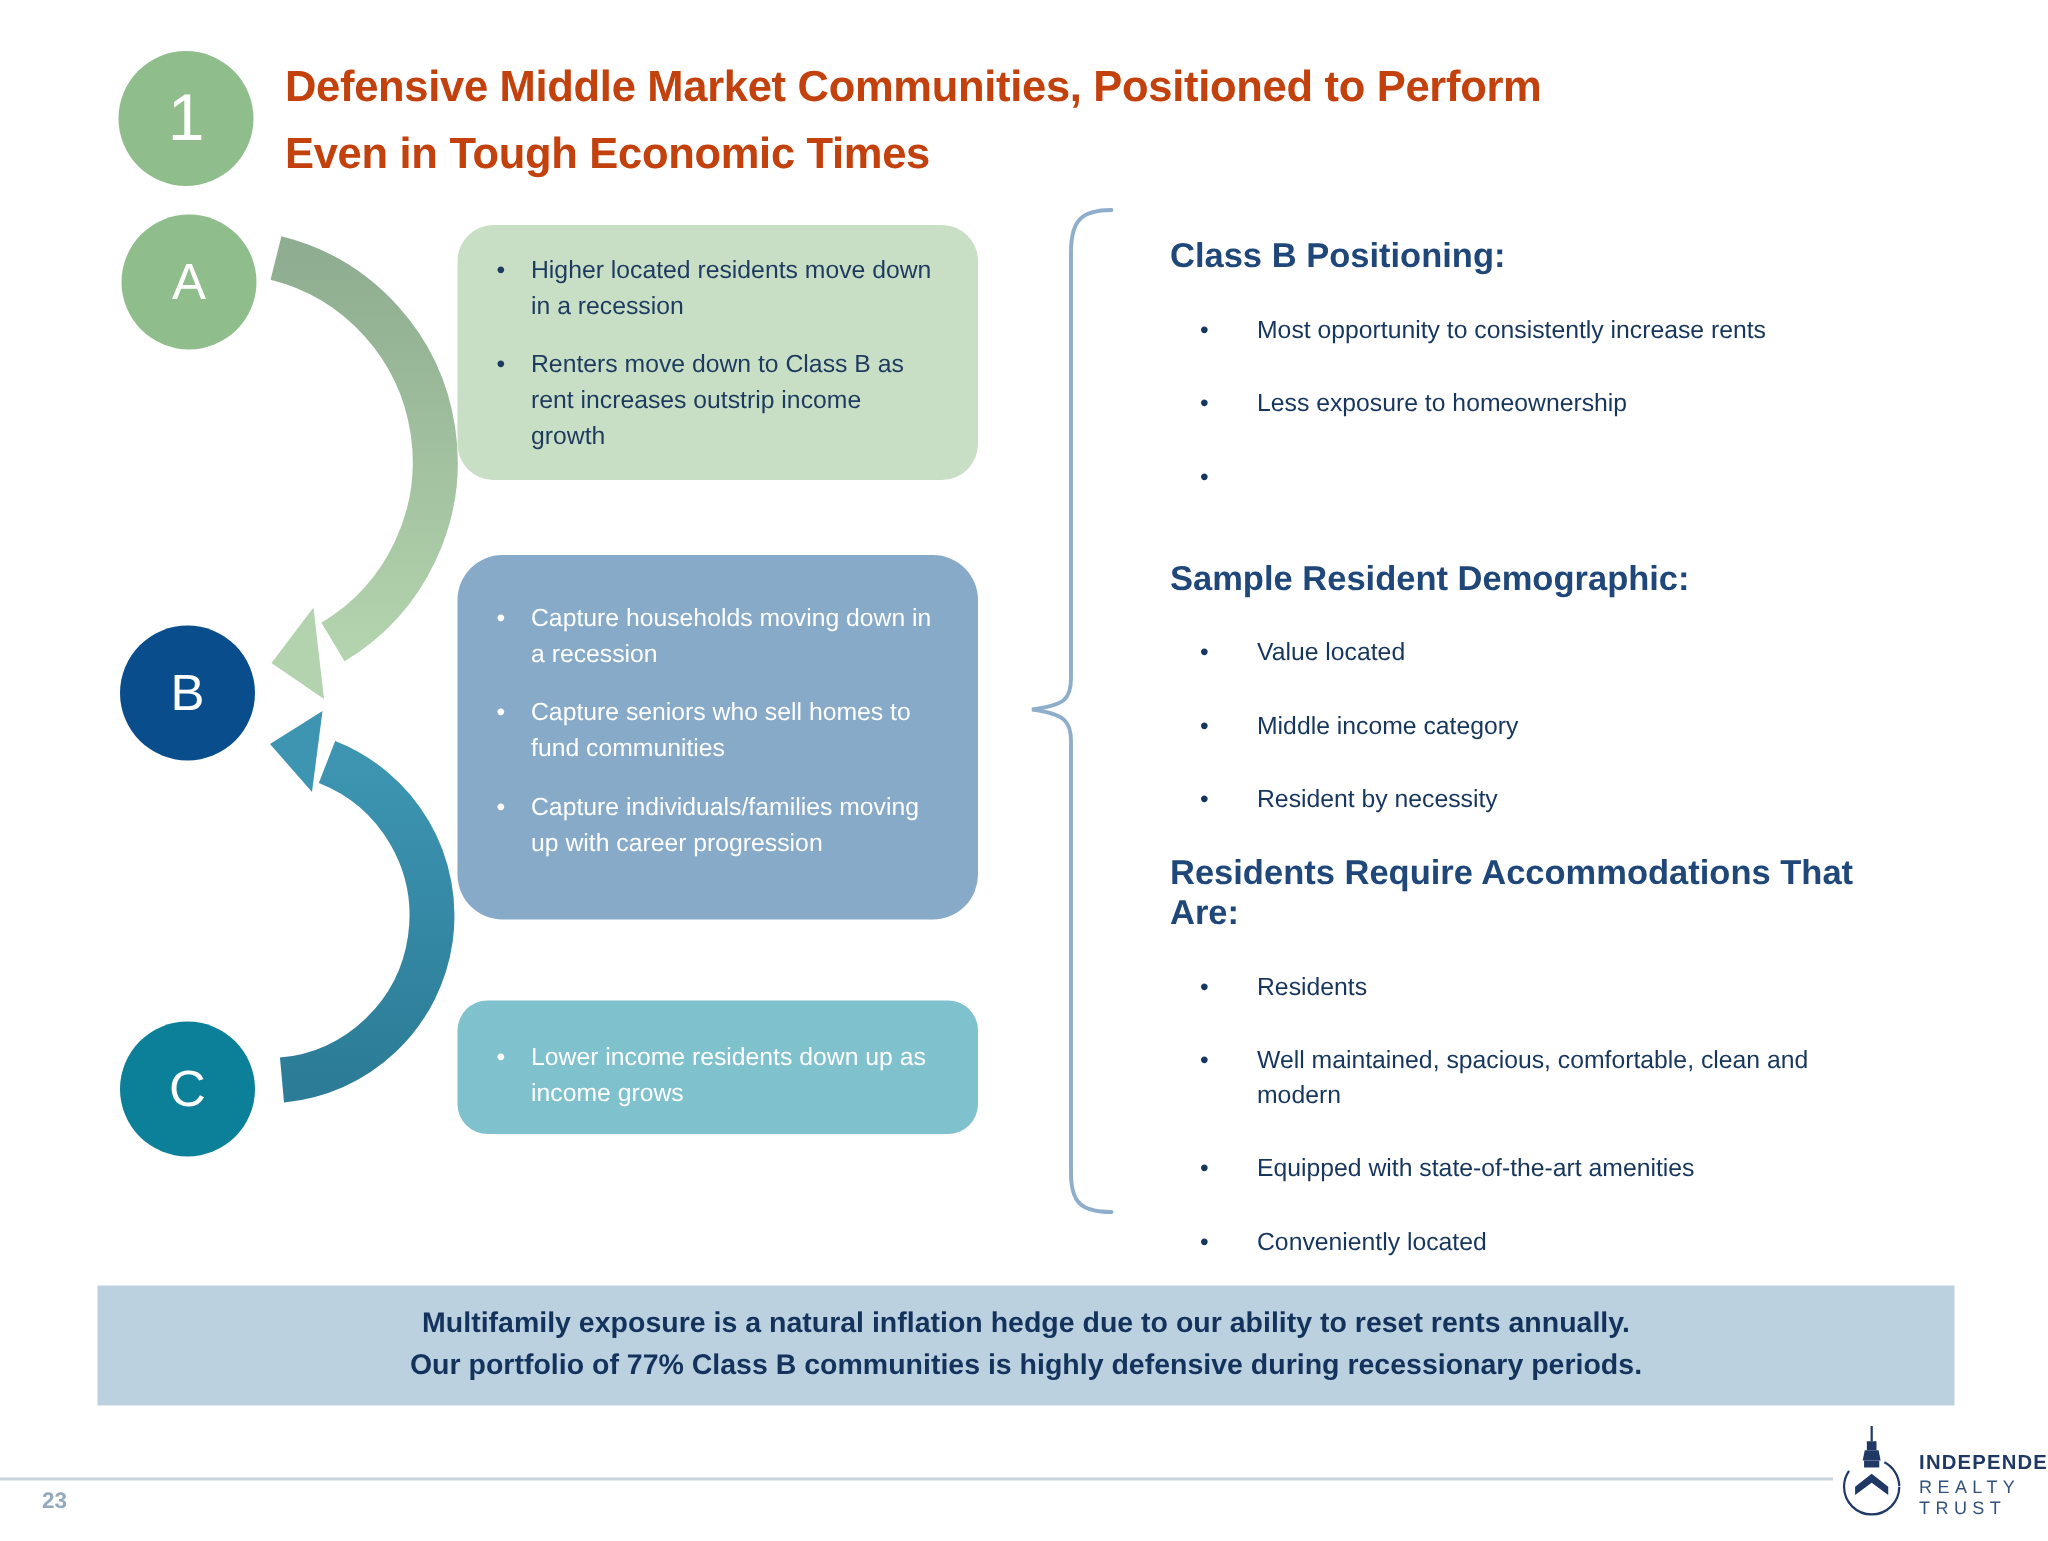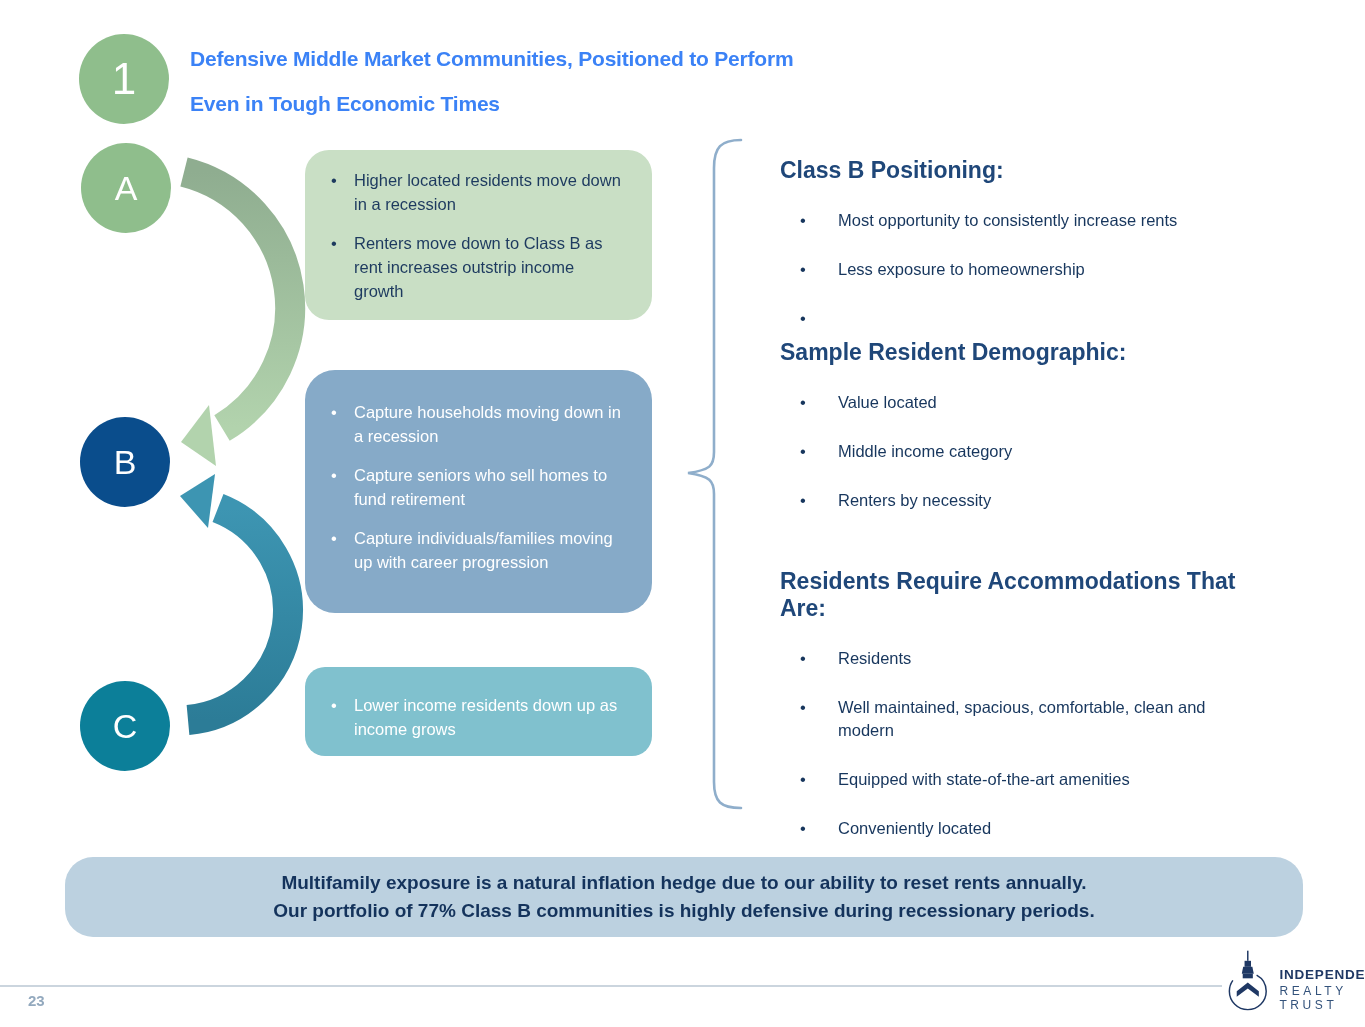--- a/index.html
+++ b/index.html
@@ -9,21 +9,21 @@
   }
   .abs{position:absolute;}
 
   
   .badge{
     left:79px;top:34px;width:90px;height:90px;border-radius:50%;
     background:#8FBE8C;display:flex;align-items:center;justify-content:center;
     color:#ffffff;font-size:44px;font-weight:400;
   }
   .title{
-    left:190px;top:36px;width:1020px;color:#3b82f6;font-size:21px;
+    left:190px;top:36px;width:1020px;color:#c2410c;font-size:29px;
     font-weight:700;line-height:45px;letter-spacing:-0.2px;
   }
 
   
   .node{
     width:90px;height:90px;border-radius:50%;display:flex;align-items:center;
     justify-content:center;color:#ffffff;font-size:34px;font-weight:400;
   }
   .node-a{left:81px;top:143px;background:#8FBE8C;}
   .node-b{left:80px;top:417px;background:#0A4D8C;}
@@ -33,32 +33,32 @@
   .box{left:305px;width:347px;box-sizing:border-box;border-radius:24px;}
   .box-a{top:150px;height:170px;background:#C9DFC5;color:#1D3A5F;padding:18px 26px 0 26px;}
   .box-b{top:370px;height:243px;background:#86AAC8;color:#ffffff;padding:30px 26px 0 26px;border-radius:30px;}
   .box-c{top:667px;height:89px;background:#80C1CE;color:#ffffff;padding:26px 26px 0 26px;border-radius:20px;}
   .brow{display:flex;font-size:16.5px;line-height:24px;margin-bottom:15px;}
   .bmark{flex:0 0 23px;}
 
   
   .section{left:780px;width:460px;}
   .sec-1{top:157px;}
-  .sec-2{top:339px;}
+  .sec-2{top:372px;}
   .sec-3{top:568px;}
   .sec-head{font-size:23px;font-weight:700;color:#1F4779;margin-bottom:25px;}
   .sec-row{display:flex;font-size:16.5px;line-height:23px;color:#17365D;
     margin-bottom:26px;padding-left:20px;}
   .sec-row .bmark{flex:0 0 38px;}
 
   
   .banner{
     left:65px;top:857px;width:1238px;height:80px;background:#BCD1E0;
     display:flex;flex-direction:column;align-items:center;justify-content:center;
-    color:#14335C;font-size:19px;font-weight:700;line-height:28px;text-align:center;border-radius:28px;
+    color:#14335C;font-size:19px;font-weight:700;line-height:28px;text-align:center;
   }
 
   
   .footer-line{left:0;top:985px;width:1222px;height:2px;background:#CBD5DE;}
   .page-num{left:28px;top:992px;font-size:15px;color:#93A9BE;font-weight:bold;}
   .logo{left:1222px;top:946px;display:flex;align-items:center;gap:4px;}
   .logo-text{display:flex;flex-direction:column;justify-content:center;margin-top:14px;}
   .logo-l1{font-size:13.5px;font-weight:700;color:#1F3864;letter-spacing:0.8px;}
   .logo-l2{font-size:12px;font-weight:400;color:#33527B;letter-spacing:3.6px;margin-top:2px;}
 </style>
@@ -115,21 +115,21 @@
     </div>
   </div>
 
   <div class="abs box box-b">
     <div class="brow">
       <span class="bmark">•</span>
       <span>Capture households moving down in a recession</span>
     </div>
     <div class="brow">
       <span class="bmark">•</span>
-      <span>Capture seniors who sell homes to fund retirement</span>
+      <span>Capture seniors who sell homes to fund communities</span>
     </div>
     <div class="brow">
       <span class="bmark">•</span>
       <span>Capture individuals/families moving up with career progression</span>
     </div>
   </div>
 
   <div class="abs box box-c">
     <div class="brow">
       <span class="bmark">•</span>
@@ -157,21 +157,21 @@
     <div class="sec-row">
       <span class="bmark">•</span>
       <span>Value located</span>
     </div>
     <div class="sec-row">
       <span class="bmark">•</span>
       <span>Middle income category</span>
     </div>
     <div class="sec-row">
       <span class="bmark">•</span>
-      <span>Renters by necessity</span>
+      <span>Resident by necessity</span>
     </div>
   </div>
 
   <div class="abs section sec-3">
     <div class="sec-head">Residents Require Accommodations That Are:</div>
     <div class="sec-row">
       <span class="bmark">•</span>
       <span>Residents</span>
     </div>
     <div class="sec-row">

